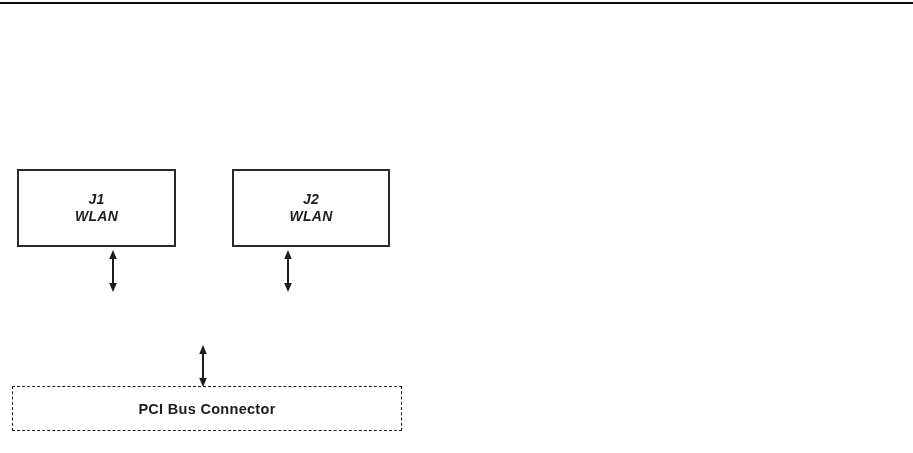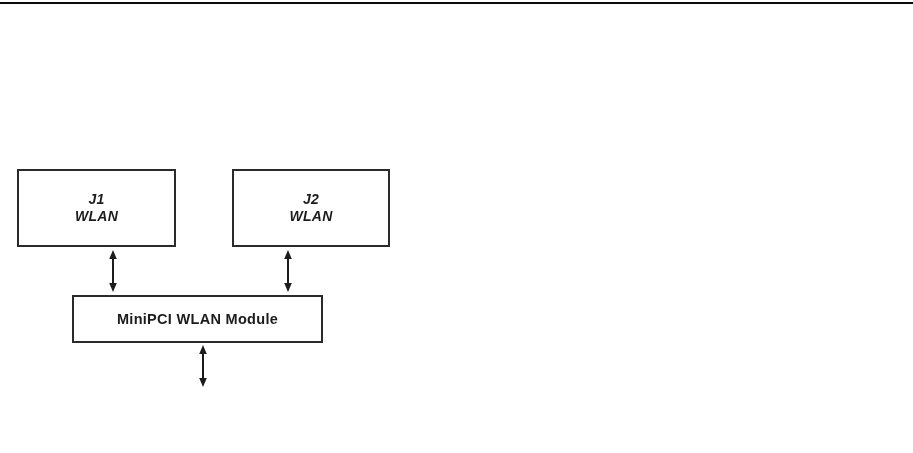--- a/index.html
+++ b/index.html
@@ -88,26 +88,26 @@
   </div>
 
   <div class="arrow arrow-2">
     <svg width="12" height="42" viewBox="0 0 12 42" aria-hidden="true">
       <line x1="6" y1="7" x2="6" y2="35" stroke="#1c1c1c" stroke-width="2"></line>
       <polygon points="6,0 2.2,9 9.8,9" fill="#1c1c1c"></polygon>
       <polygon points="6,42 2.2,33 9.8,33" fill="#1c1c1c"></polygon>
     </svg>
   </div>
 
-  <div class="node solid node-module">
-    <div class="label-bold">MiniPCI WLAN Module</div>
-  </div>
 
   <div class="arrow arrow-3">
     <svg width="12" height="42" viewBox="0 0 12 42" aria-hidden="true">
       <line x1="6" y1="7" x2="6" y2="35" stroke="#1c1c1c" stroke-width="2"></line>
       <polygon points="6,0 2.2,9 9.8,9" fill="#1c1c1c"></polygon>
       <polygon points="6,42 2.2,33 9.8,33" fill="#1c1c1c"></polygon>
     </svg>
   </div>
 
+  <div class="node dashed node-connector">
+    <div class="label-bold">PCI Bus Connector</div>
+  </div>
 
 </div>
 
 </body></html>

